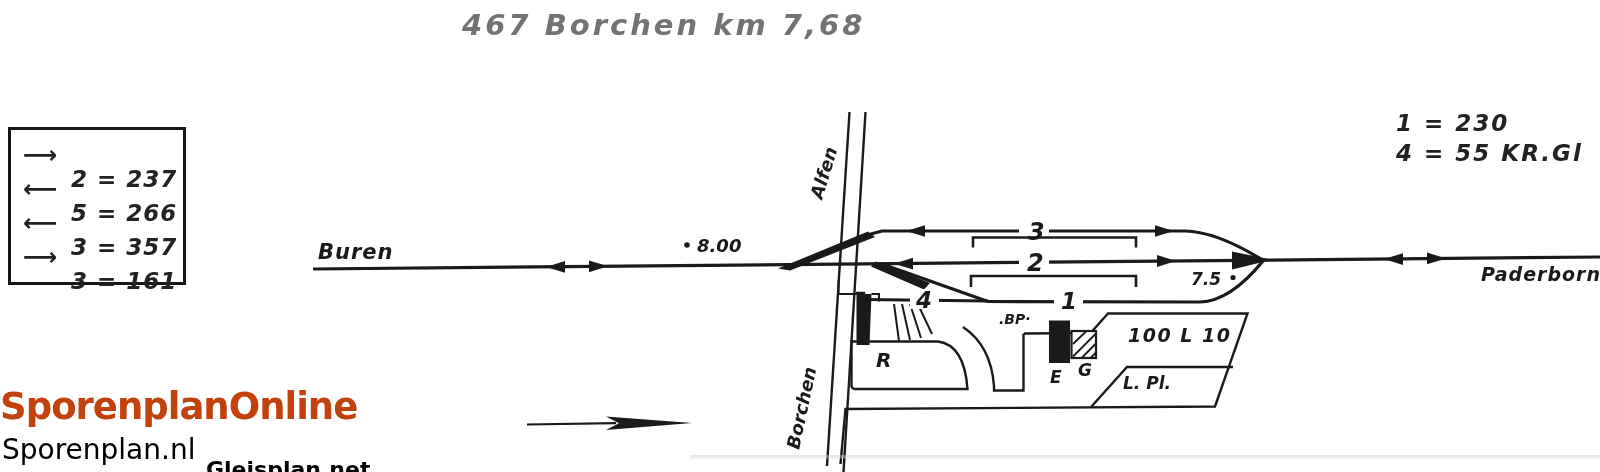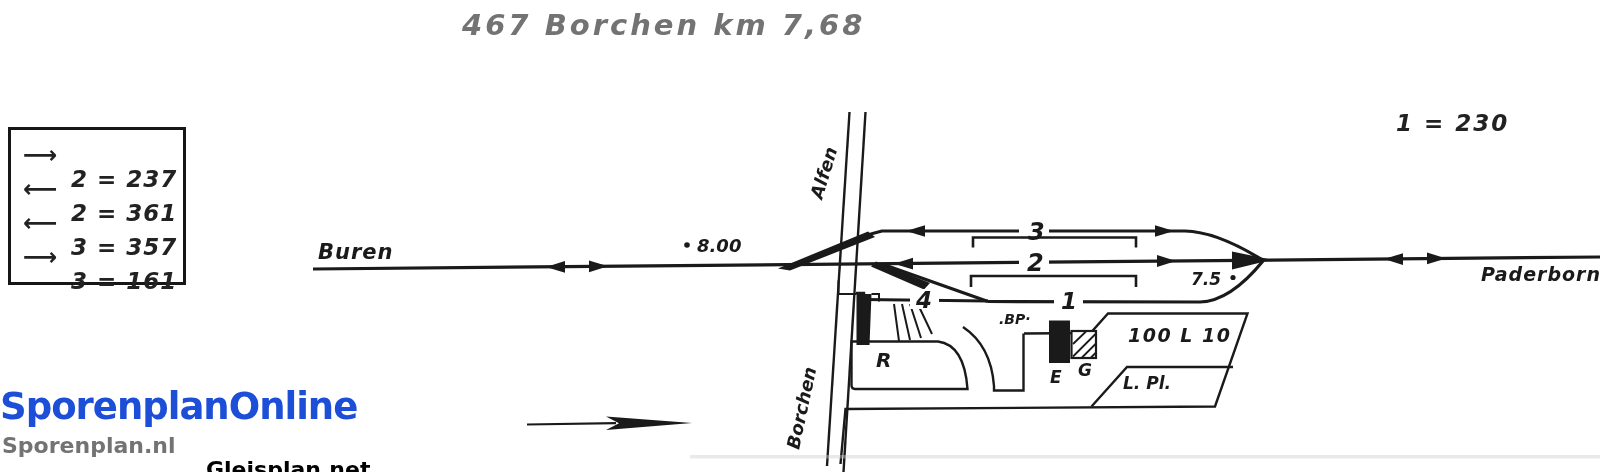--- a/index.html
+++ b/index.html
@@ -19,23 +19,23 @@
   }
   .legend-row{display:flex;align-items:center;gap:6px;height:32px;}
   .legend-arrow{font-size:24px;font-weight:bold;width:42px;display:inline-block;color:#222;}
   .legend-label{font-size:23px;font-style:italic;font-weight:bold;letter-spacing:1px;color:#222;white-space:nowrap;margin-top:48px;}
   .notes{
     left:1384px;top:108px;font-size:23px;font-style:italic;font-weight:bold;
     line-height:30px;letter-spacing:2px;color:#222;white-space:nowrap;margin-left:12px;
   }
   .logo-main{
     left:0px;top:385px;font-size:37px;font-weight:bold;letter-spacing:-1px;
-    color:#1d4ed8;white-space:nowrap;
+    color:#c2410c;white-space:nowrap;
   }
-  .logo-sub1{left:2px;top:433px;font-size:22px;font-weight:bold;color:#737373;white-space:nowrap;}
+  .logo-sub1{left:2px;top:433px;font-size:28px;font-weight:normal;color:#000000;white-space:nowrap;}
   .logo-sub2{left:206px;top:433px;font-size:22px;font-weight:bold;color:#000;white-space:nowrap;margin-top:24px;}
   svg text{font-family:"DejaVu Sans",sans-serif;font-style:italic;fill:#1a1a1a;font-weight:bold;}
 </style>
 </head>
 <body>
 
 <svg class="abs" style="left:0;top:0" width="1600" height="472" viewBox="0 0 1600 472">
 
   <g stroke="#1a1a1a" fill="none" stroke-width="2.4">
     <path d="M 840.5,464 L 845.5,409 L 1215,406.5 L 1247.5,313.5 L 1108,313.5 L 1090.5,333 L 1024,333.5"></path>
@@ -126,31 +126,32 @@
 
 <div class="abs title">467 Borchen km 7,68</div>
 
 <div class="abs legend-box">
   <div class="legend-row">
     <span class="legend-arrow">⟶</span>
     <span class="legend-label">2 = 237</span>
   </div>
   <div class="legend-row">
     <span class="legend-arrow">⟵</span>
-    <span class="legend-label">2 = 361</span>
+    <span class="legend-label">5 = 266</span>
   </div>
   <div class="legend-row">
     <span class="legend-arrow">⟵</span>
     <span class="legend-label">3 = 357</span>
   </div>
   <div class="legend-row">
     <span class="legend-arrow">⟶</span>
     <span class="legend-label">3 = 161</span>
   </div>
 </div>
 
 <div class="abs notes">
   <div>1 = 230</div>
+  <div>4 = 55 KR.Gl</div>
 </div>
 
 <div class="abs logo-main">SporenplanOnline</div>
 <div class="abs logo-sub1">Sporenplan.nl</div>
 <div class="abs logo-sub2">Gleisplan.net</div>
 
 </body></html>

